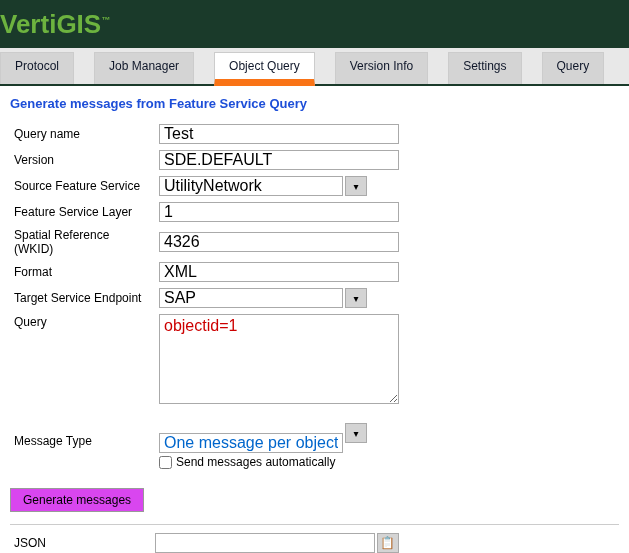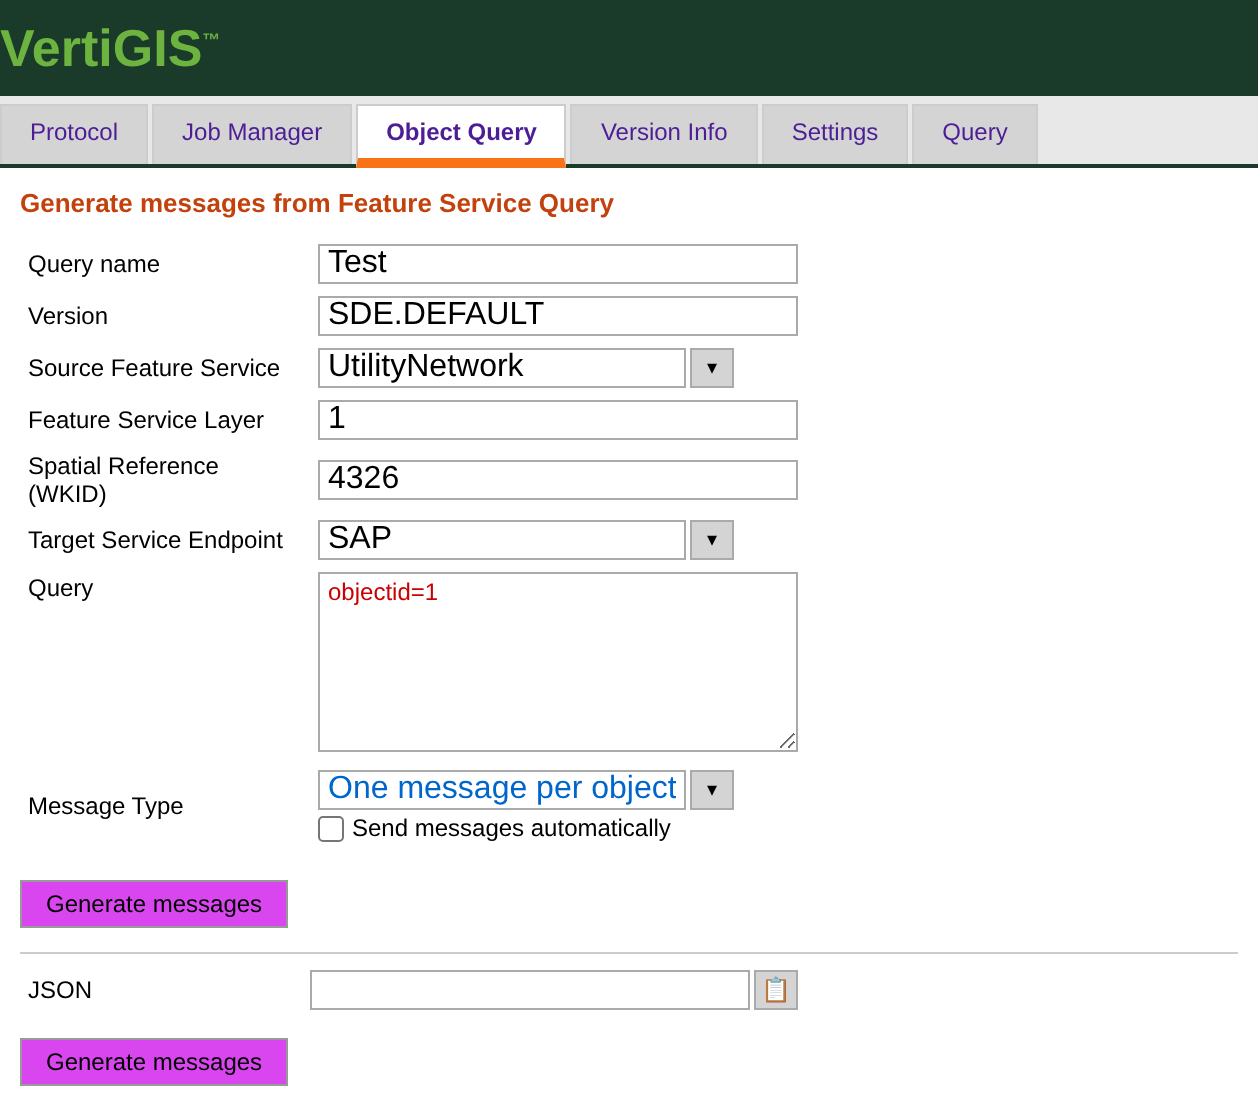--- a/index.html
+++ b/index.html
@@ -36,44 +36,44 @@
     .tabs {
       background: #e8e8e8;
       border-bottom: 2px solid #1a3a2a;
       display: flex;
       padding: 0;
     }
     .tab {
       padding: 6px 14px;
       cursor: pointer;
       font-size: 12px;
-      color: #4c1d95;
+      color: #0f172a;
       border: 1px solid #ccc;
       border-bottom: none;
       background: #d4d4d4;
-      margin-right: 2px;
+      margin-right: 20px;
       margin-top: 4px;
     }
     .tab.active {
       background: #ffffff;
-      border-bottom: 5px solid #f97316;
-      font-weight: bold;
+      border-bottom: 7px solid #f97316;
+      font-weight: normal;
       margin-bottom: -2px;
     }
 
     
     .main-content {
       padding: 10px;
     }
 
     .section-title {
       font-weight: bold;
       font-size: 13px;
       margin-bottom: 10px;
-      color: #c2410c;
+      color: #1d4ed8;
     }
 
     
     .form-table {
       width: 100%;
       border-collapse: collapse;
     }
     .form-table td {
       padding: 3px 4px;
       vertical-align: middle;
@@ -114,21 +114,21 @@
       align-items: center;
       justify-content: center;
       font-size: 10px;
       margin-left: 2px;
     }
 
     .query-textarea {
       width: 240px;
       height: 90px;
       border: 1px solid #aaa;
-      font-size: 12px;
+      font-size: 16px;
       padding: 2px 4px;
       resize: vertical;
       font-family: Arial, sans-serif;
     }
 
     .send-auto-row {
       display: flex;
       align-items: center;
       margin-top: 2px;
     }
@@ -234,41 +234,47 @@
         <input type="text" class="text-input" value="1" style="">
       </td>
     </tr>
     <tr>
       <td>Spatial Reference (WKID)</td>
       <td>
         <input type="text" class="text-input" value="4326" style="">
       </td>
     </tr>
     <tr>
+      <td class="label-format">Format</td>
+      <td>
+        <input type="text" class="text-input" value="XML" style="">
+      </td>
+    </tr>
+    <tr>
       <td class="label-target">Target Service Endpoint</td>
       <td>
         <div class="input-with-btn">
           <input type="text" class="text-input" value="SAP" style="">
           <div class="small-btn">
             <span>▾</span>
           </div>
         </div>
       </td>
     </tr>
     <tr>
       <td class="label-query" style="vertical-align:top;padding-top:4px;">Query</td>
       <td>
         <textarea class="query-textarea" style="color: rgb(204, 0, 0);">objectid=1</textarea>
       </td>
     </tr>
     <tr>
       <td>Message Type</td>
       <td>
         <div class="input-with-btn">
-          <input type="text" class="text-input" style="color: rgb(0, 102, 204);" value="One message per object">
+          <input type="text" class="text-input" style="color: rgb(0, 102, 204); margin-top: 20px;" value="One message per object">
           <div class="small-btn">
             <span>▾</span>
           </div>
         </div>
         <div class="send-auto-row">
           <input type="checkbox" style="">
           <span>Send messages automatically</span>
         </div>
       </td>
     </tr>

